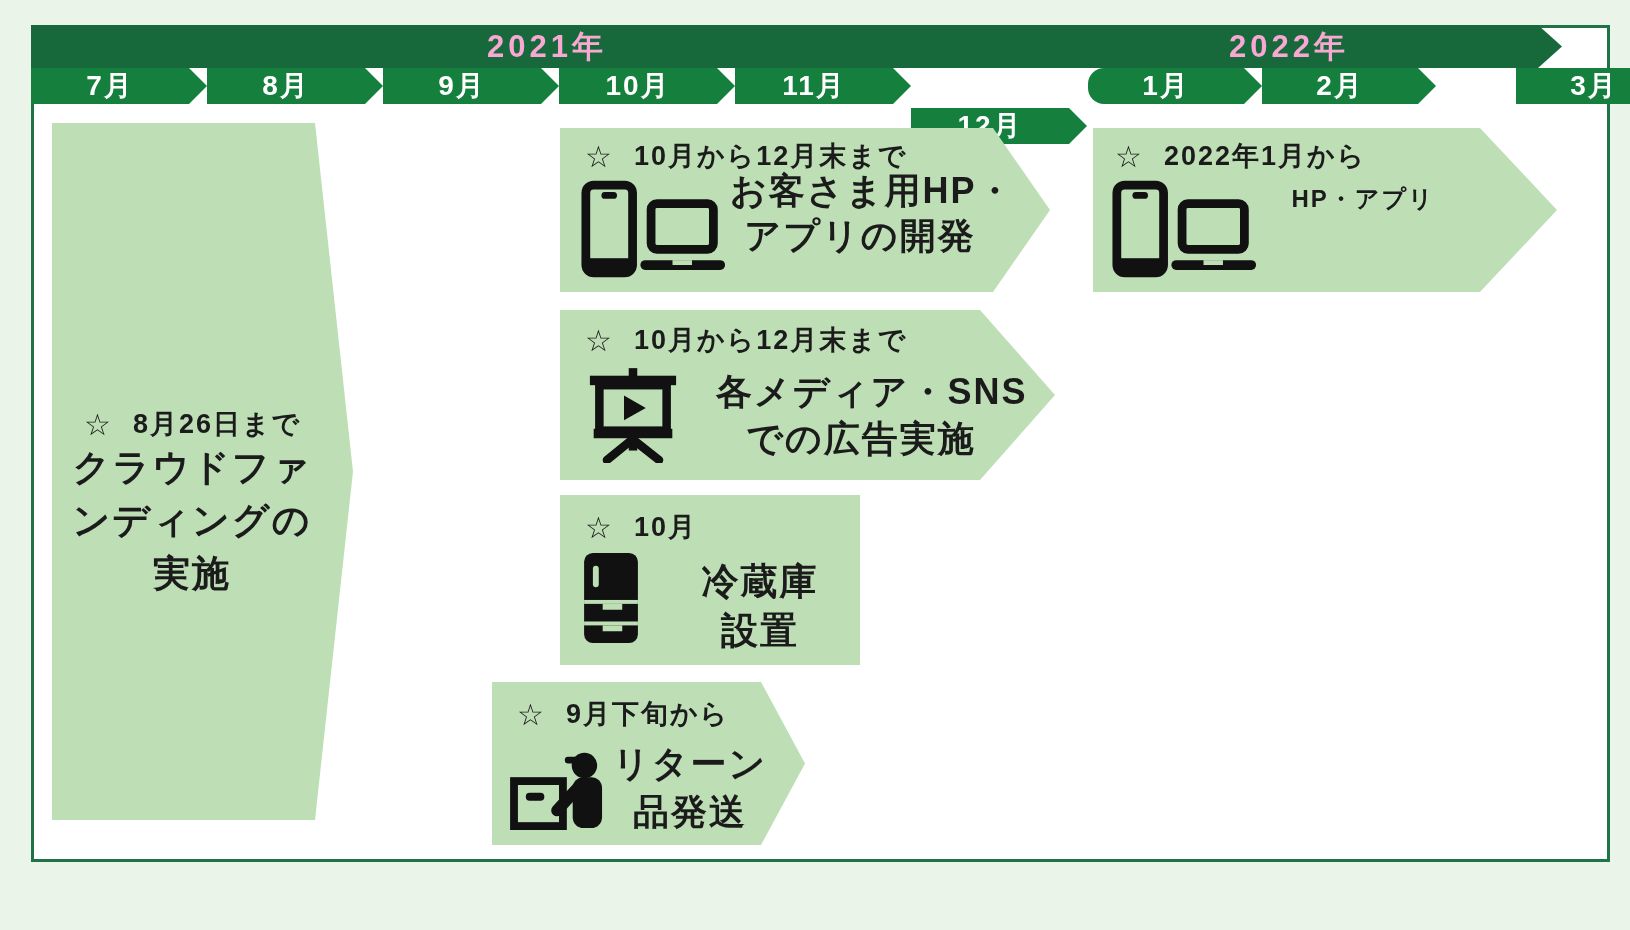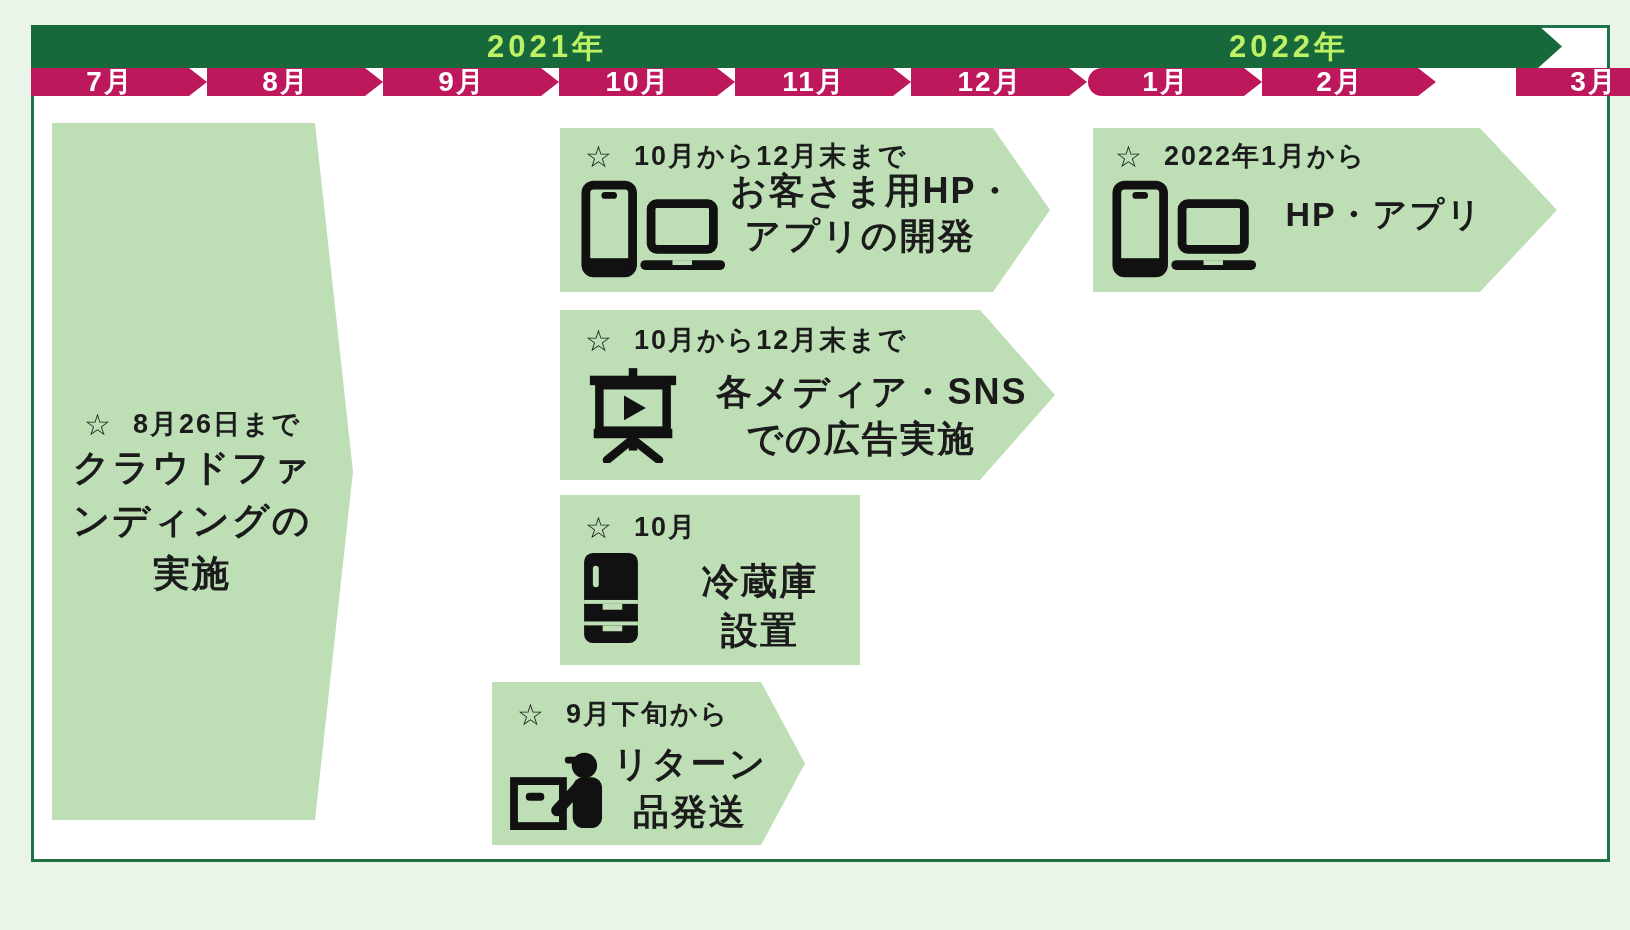--- a/index.html
+++ b/index.html
@@ -8,38 +8,38 @@
     background:#eaf4e9;
     font-family:"Liberation Sans","DejaVu Sans",sans-serif;
     color:#1b1b1b;
   }
   .frame{
     position:absolute;left:31px;top:25px;width:1579px;height:837px;
     border:3px solid #1f7347;background:#ffffff;box-sizing:border-box;
   }
   
   .yearbar{
-    position:absolute;top:25px;height:43px;background:#17693c;color:#bef264;
+    position:absolute;top:25px;height:43px;background:#17693c;color:#f9a8d4;
     display:flex;align-items:center;justify-content:center;
     font-size:31px;font-weight:bold;letter-spacing:4px;box-sizing:border-box;
     clip-path:polygon(0 0,calc(100% - 24px) 0,100% 50%,calc(100% - 24px) 100%,0 100%);
     padding-right:24px;
   }
   #year-2021{left:31px;width:1056px;}
   #year-2022{left:1040px;width:522px;}
   
   .month{
-    position:absolute;top:68px;height:28px;background:#be185d;color:#fff;
+    position:absolute;top:68px;height:36px;background:#15803d;color:#fff;
     display:flex;align-items:center;justify-content:center;
     font-size:28px;font-weight:bold;letter-spacing:2px;box-sizing:border-box;
     clip-path:polygon(0 0,calc(100% - 18px) 0,100% 50%,calc(100% - 18px) 100%,0 100%);
     padding-right:18px;
   }
   #m1{left:31px;width:176px;}  #m2{left:207px;width:176px;} #m3{left:383px;width:176px;}
-  #m4{left:559px;width:176px;} #m5{left:735px;width:176px;} #m6{left:911px;width:176px;}
+  #m4{left:559px;width:176px;} #m5{left:735px;width:176px;} #m6{left:911px;width:176px;margin-top:40px;}
   #m7{left:1088px;width:174px;border-radius:16px;}#m8{left:1262px;width:174px;}#m9{left:1516px;width:174px;}
   
   .block{position:absolute;background:#bedfb6;}
   .star-line{
     position:absolute;display:flex;align-items:center;gap:20px;
     font-size:27px;font-weight:bold;letter-spacing:2px;white-space:nowrap;
   }
   .star-glyph{font-size:30px;font-weight:normal;}
   .title{
     position:absolute;font-weight:bold;text-align:center;letter-spacing:2px;white-space:nowrap;
@@ -54,21 +54,21 @@
   #task-hp-dev{left:560px;top:128px;width:490px;height:164px;
     clip-path:polygon(0 0,calc(100% - 57px) 0,100% 50%,calc(100% - 57px) 100%,0 100%);}
   #task-hp-dev .star-line{left:25px;top:10px;}
   #task-hp-dev .icon{left:20px;top:52px;}
   #task-hp-dev .title{left:170px;top:40px;width:260px;font-size:36px;line-height:45px;}
 
   #task-hp-launch{left:1093px;top:128px;width:464px;height:164px;
     clip-path:polygon(0 0,calc(100% - 77px) 0,100% 50%,calc(100% - 77px) 100%,0 100%);}
   #task-hp-launch .star-line{left:22px;top:10px;}
   #task-hp-launch .icon{left:18px;top:52px;}
-  #task-hp-launch .title{left:150px;top:64px;width:240px;font-size:34px;line-height:45px;text-align:right;}
+  #task-hp-launch .title{left:150px;top:48px;width:240px;font-size:24px;line-height:45px;}
 
   #task-ads{left:560px;top:310px;width:495px;height:170px;
     clip-path:polygon(0 0,calc(100% - 75px) 0,100% 50%,calc(100% - 75px) 100%,0 100%);}
   #task-ads .star-line{left:25px;top:12px;}
   #task-ads .icon{left:28px;top:58px;}
   #task-ads .title{left:156px;top:58px;width:290px;font-size:36px;line-height:47px;}
 
   #task-fridge{left:560px;top:495px;width:300px;height:170px;}
   #task-fridge .star-line{left:25px;top:14px;}
   #task-fridge .icon{left:24px;top:58px;}

